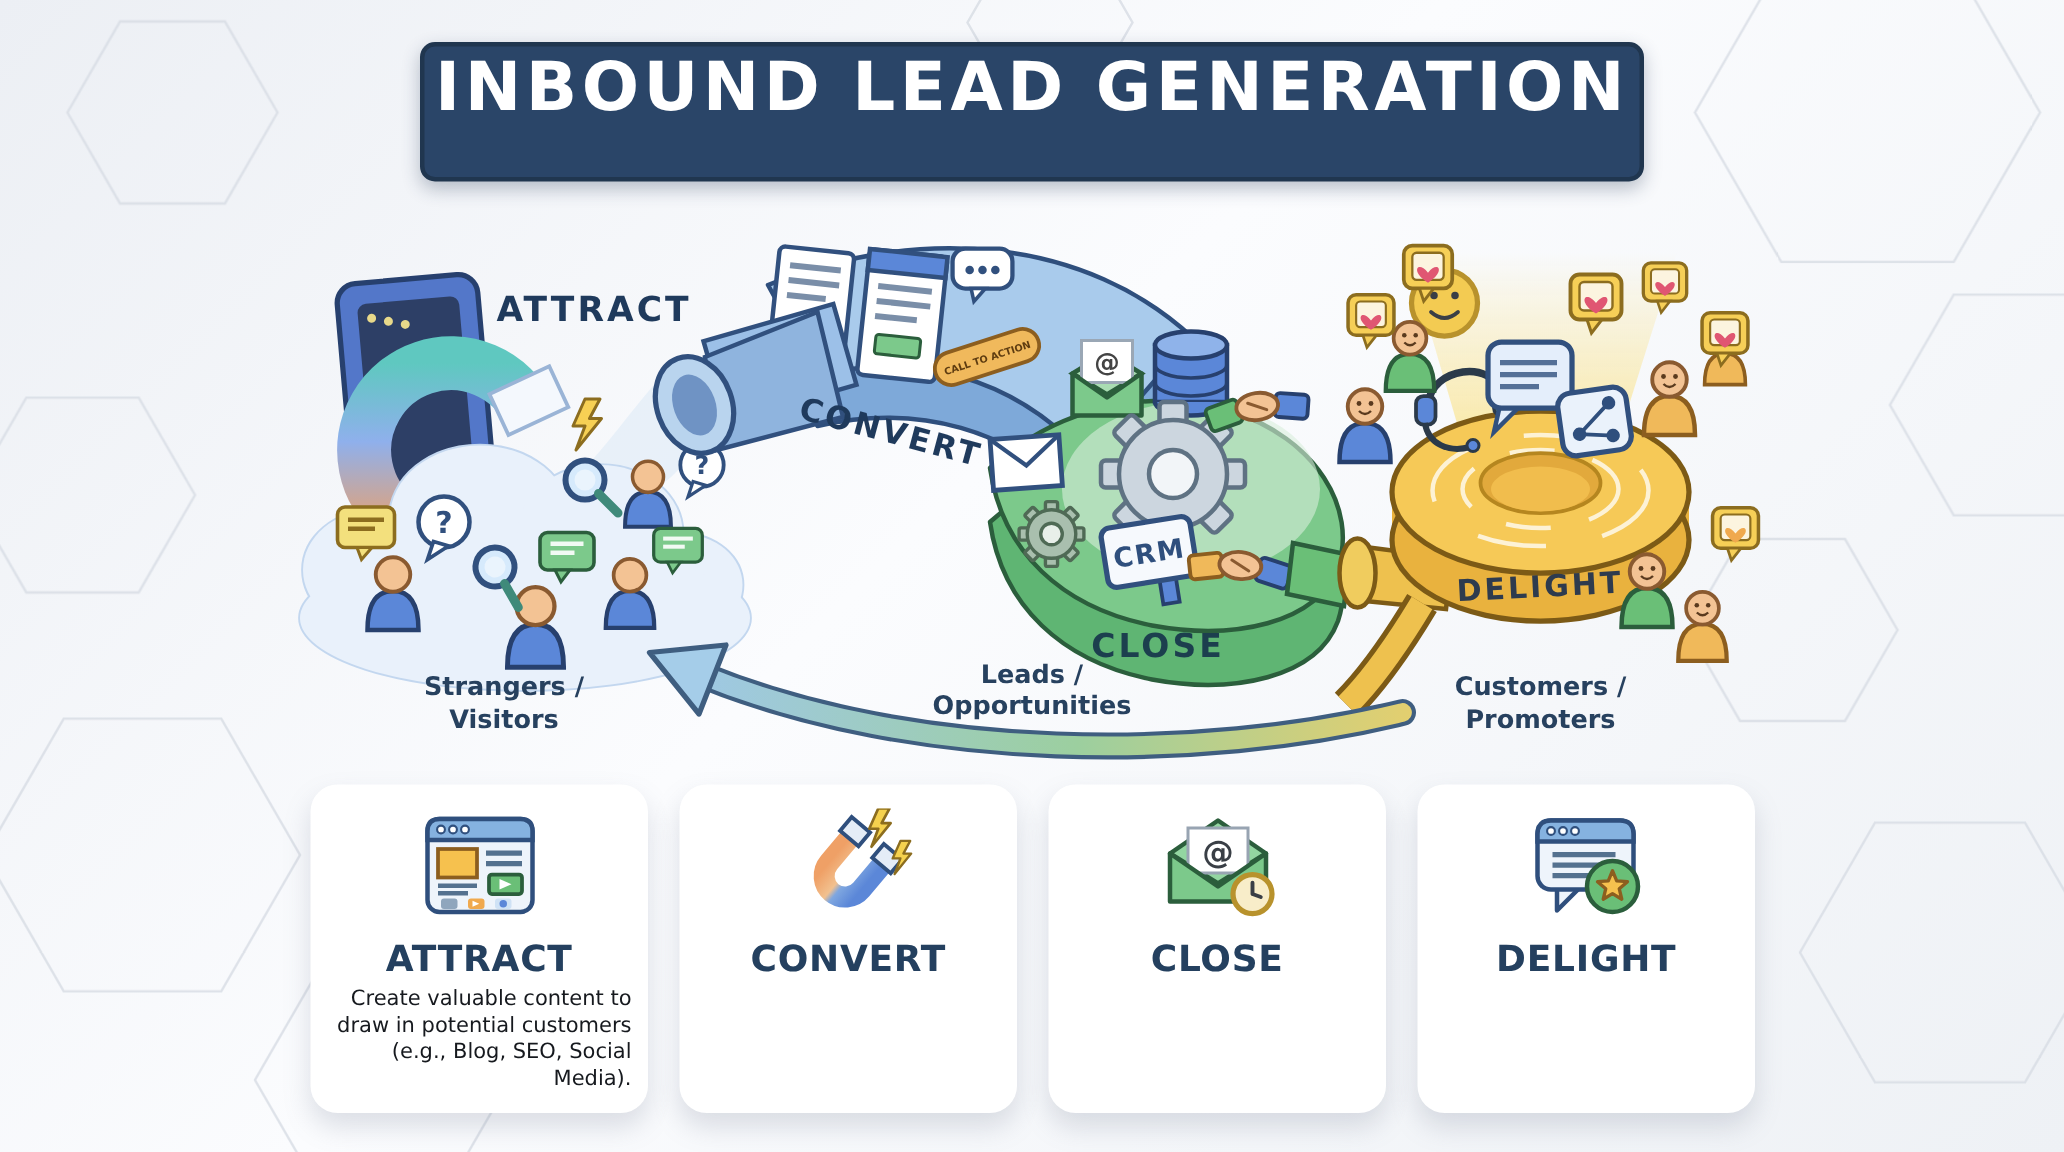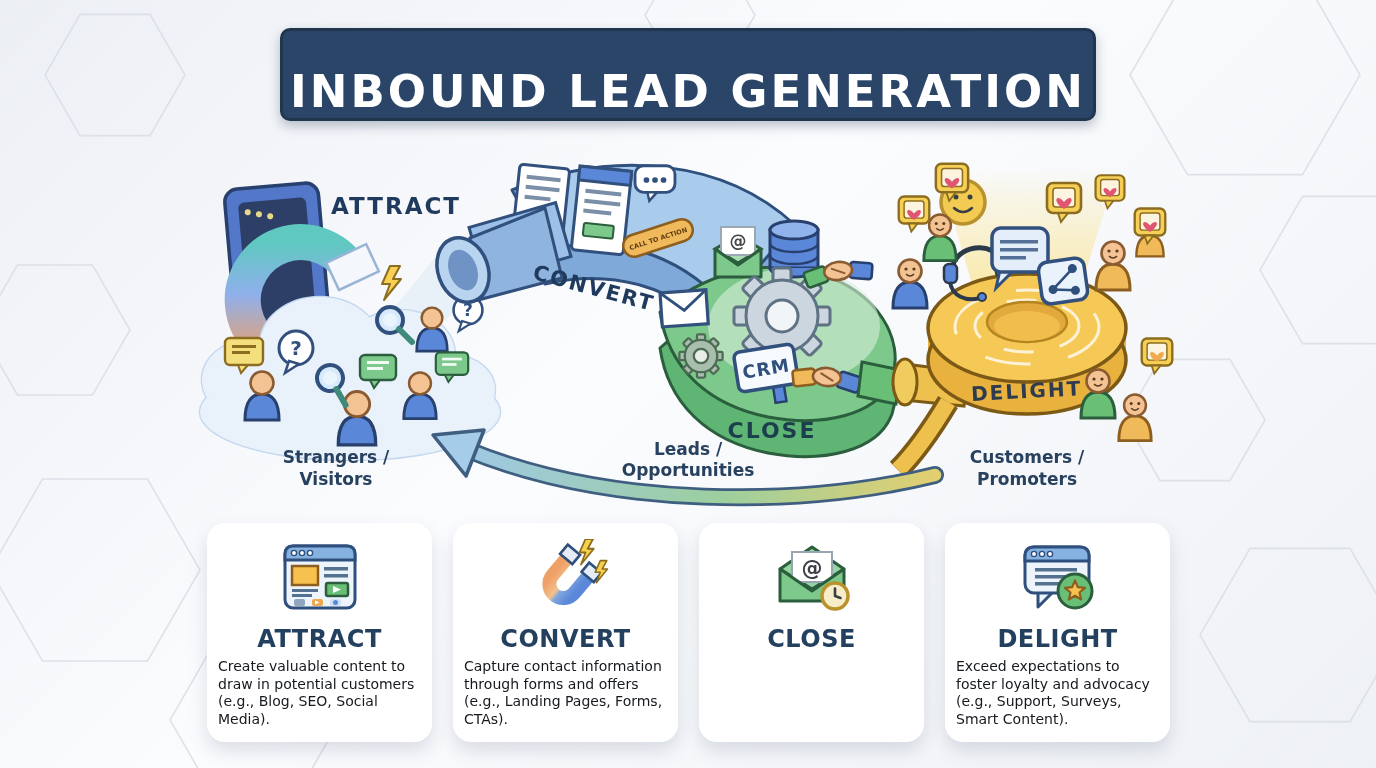--- a/index.html
+++ b/index.html
@@ -2,30 +2,30 @@
 <html><head>
 <meta charset="utf-8">
 <style>
   html,body{margin:0;padding:0;background:#e7eaef;}
   .stage{position:relative;width:1376px;height:768px;overflow:hidden;
     background:linear-gradient(135deg,#eceff4 0%,#fbfcfe 45%,#eef1f5 100%);
     font-family:"DejaVu Sans","Liberation Sans",sans-serif;}
   .hexbg{position:absolute;left:0;top:0;z-index:0;}
   .banner{position:absolute;left:280px;top:28px;width:816px;height:93px;z-index:3;
     background:#2a4568;border:3px solid #20364f;border-radius:10px;
-    display:flex;align-items:flex-end;justify-content:center;
+    display:flex;align-items:flex-start;justify-content:center;
     box-shadow:0 5px 12px rgba(35,55,85,.30);box-sizing:border-box;}
   .banner h1{margin:0;color:#ffffff;font-size:45px;font-weight:800;letter-spacing:3px;white-space:nowrap;}
   .diagram{position:absolute;left:0;top:130px;z-index:2;}
   .card{position:absolute;top:523px;width:225px;height:219px;background:#ffffff;border-radius:18px;
     box-shadow:0 9px 18px rgba(110,120,140,.22);display:flex;flex-direction:column;align-items:center;
     padding-top:12px;box-sizing:border-box;z-index:3;}
   .card .icon{height:88px;display:flex;align-items:center;justify-content:center;}
   .card h2{margin:2px 0 5px;font-size:24px;color:#24405f;letter-spacing:.5px;font-weight:800;}
-  .card p{margin:0;padding:0 11px;font-size:14px;line-height:1.25;color:#16191e;text-align:left;font-weight:500;}
+  .card p{margin:0;padding:0 11px;font-size:14px;line-height:1.25;color:#16191e;text-align:right;font-weight:500;}
   svg text{font-family:"DejaVu Sans","Liberation Sans",sans-serif;}
 </style>
 </head>
 <body>
 
 <div class="stage">
 
   <svg class="hexbg" width="1376" height="768" viewBox="0 0 1376 768">
     <defs>
       <polygon id="hex" points="-0.5,-0.866 0.5,-0.866 1,0 0.5,0.866 -0.5,0.866 -1,0" fill="none" stroke="#d7dce4" stroke-width="1.6" vector-effect="non-scaling-stroke"></polygon>
@@ -461,21 +461,20 @@
         <g transform="rotate(40 46 42)">
           <path d="M 32,24 L 32,46 A 14,14 0 0 0 60,46 L 60,24" fill="none" stroke="url(#magGrad2)" stroke-width="14"></path>
           <rect x="24" y="13" width="16" height="12" fill="#e4ecf7" stroke="#2f4f7d" stroke-width="2.6"></rect>
           <rect x="52" y="13" width="16" height="12" fill="#e4ecf7" stroke="#2f4f7d" stroke-width="2.6"></rect>
         </g>
         <polygon transform="translate(64,12) scale(0.75)" points="2,-16 12,-16 5,-3 13,-3 -4,18 2,2 -6,2" fill="#f5d14e" stroke="#8c6d1f" stroke-width="2.4" stroke-linejoin="round"></polygon>
         <polygon transform="translate(79,32) scale(0.65)" points="2,-16 12,-16 5,-3 13,-3 -4,18 2,2 -6,2" fill="#f5d14e" stroke="#8c6d1f" stroke-width="2.4" stroke-linejoin="round"></polygon>
       </svg>
     </div>
     <h2>CONVERT</h2>
-    <p>Capture contact information through forms and offers (e.g., Landing Pages, Forms, CTAs).</p>
   </div>
 
   <div class="card" style="left:699px">
     <div class="icon">
       <svg width="92" height="80" viewBox="0 0 92 80">
         <polygon points="14,30 46,8 78,30 46,50" fill="#93d6a1" stroke="#2b5e3c" stroke-width="3" stroke-linejoin="round"></polygon>
         <rect x="26" y="13" width="40" height="30" fill="#ffffff" stroke="#98a4b2" stroke-width="2"></rect>
         <text x="46" y="36" font-size="21" font-weight="bold" fill="#3a3f46" text-anchor="middle" font-family="DejaVu Sans, sans-serif">@</text>
         <path d="M14,30 L14,62 L78,62 L78,30 L46,52 Z" fill="#7cc98b" stroke="#2b5e3c" stroke-width="3" stroke-linejoin="round"></path>
         <circle cx="69" cy="57" r="13" fill="#f8edc9" stroke="#b8922c" stroke-width="3.5"></circle>
@@ -495,16 +494,15 @@
         <circle cx="30" cy="15" r="2.6" fill="#ffffff" stroke="#2f4f7d" stroke-width="1.4"></circle>
         <circle cx="38" cy="15" r="2.6" fill="#ffffff" stroke="#2f4f7d" stroke-width="1.4"></circle>
         <rect x="23" y="29" width="42" height="3.5" fill="#54718f"></rect>
           <rect x="23" y="36" width="42" height="3.5" fill="#54718f"></rect>
         <rect x="23" y="43" width="30" height="3.5" fill="#54718f"></rect>
         <circle cx="63" cy="52" r="17" fill="#6abf77" stroke="#2b5e3c" stroke-width="3"></circle>
         <polygon points="63,41.5 65.8,48.2 73,48.8 67.5,53.5 69.2,60.5 63,56.7 56.8,60.5 58.5,53.5 53,48.8 60.2,48.2" fill="#f6c14e" stroke="#8c5e1f" stroke-width="2.2" stroke-linejoin="round"></polygon>
       </svg>
     </div>
     <h2>DELIGHT</h2>
-    <p>Exceed expectations to foster loyalty and advocacy (e.g., Support, Surveys, Smart Content).</p>
   </div>
 
 </div>
 
 </body></html>

